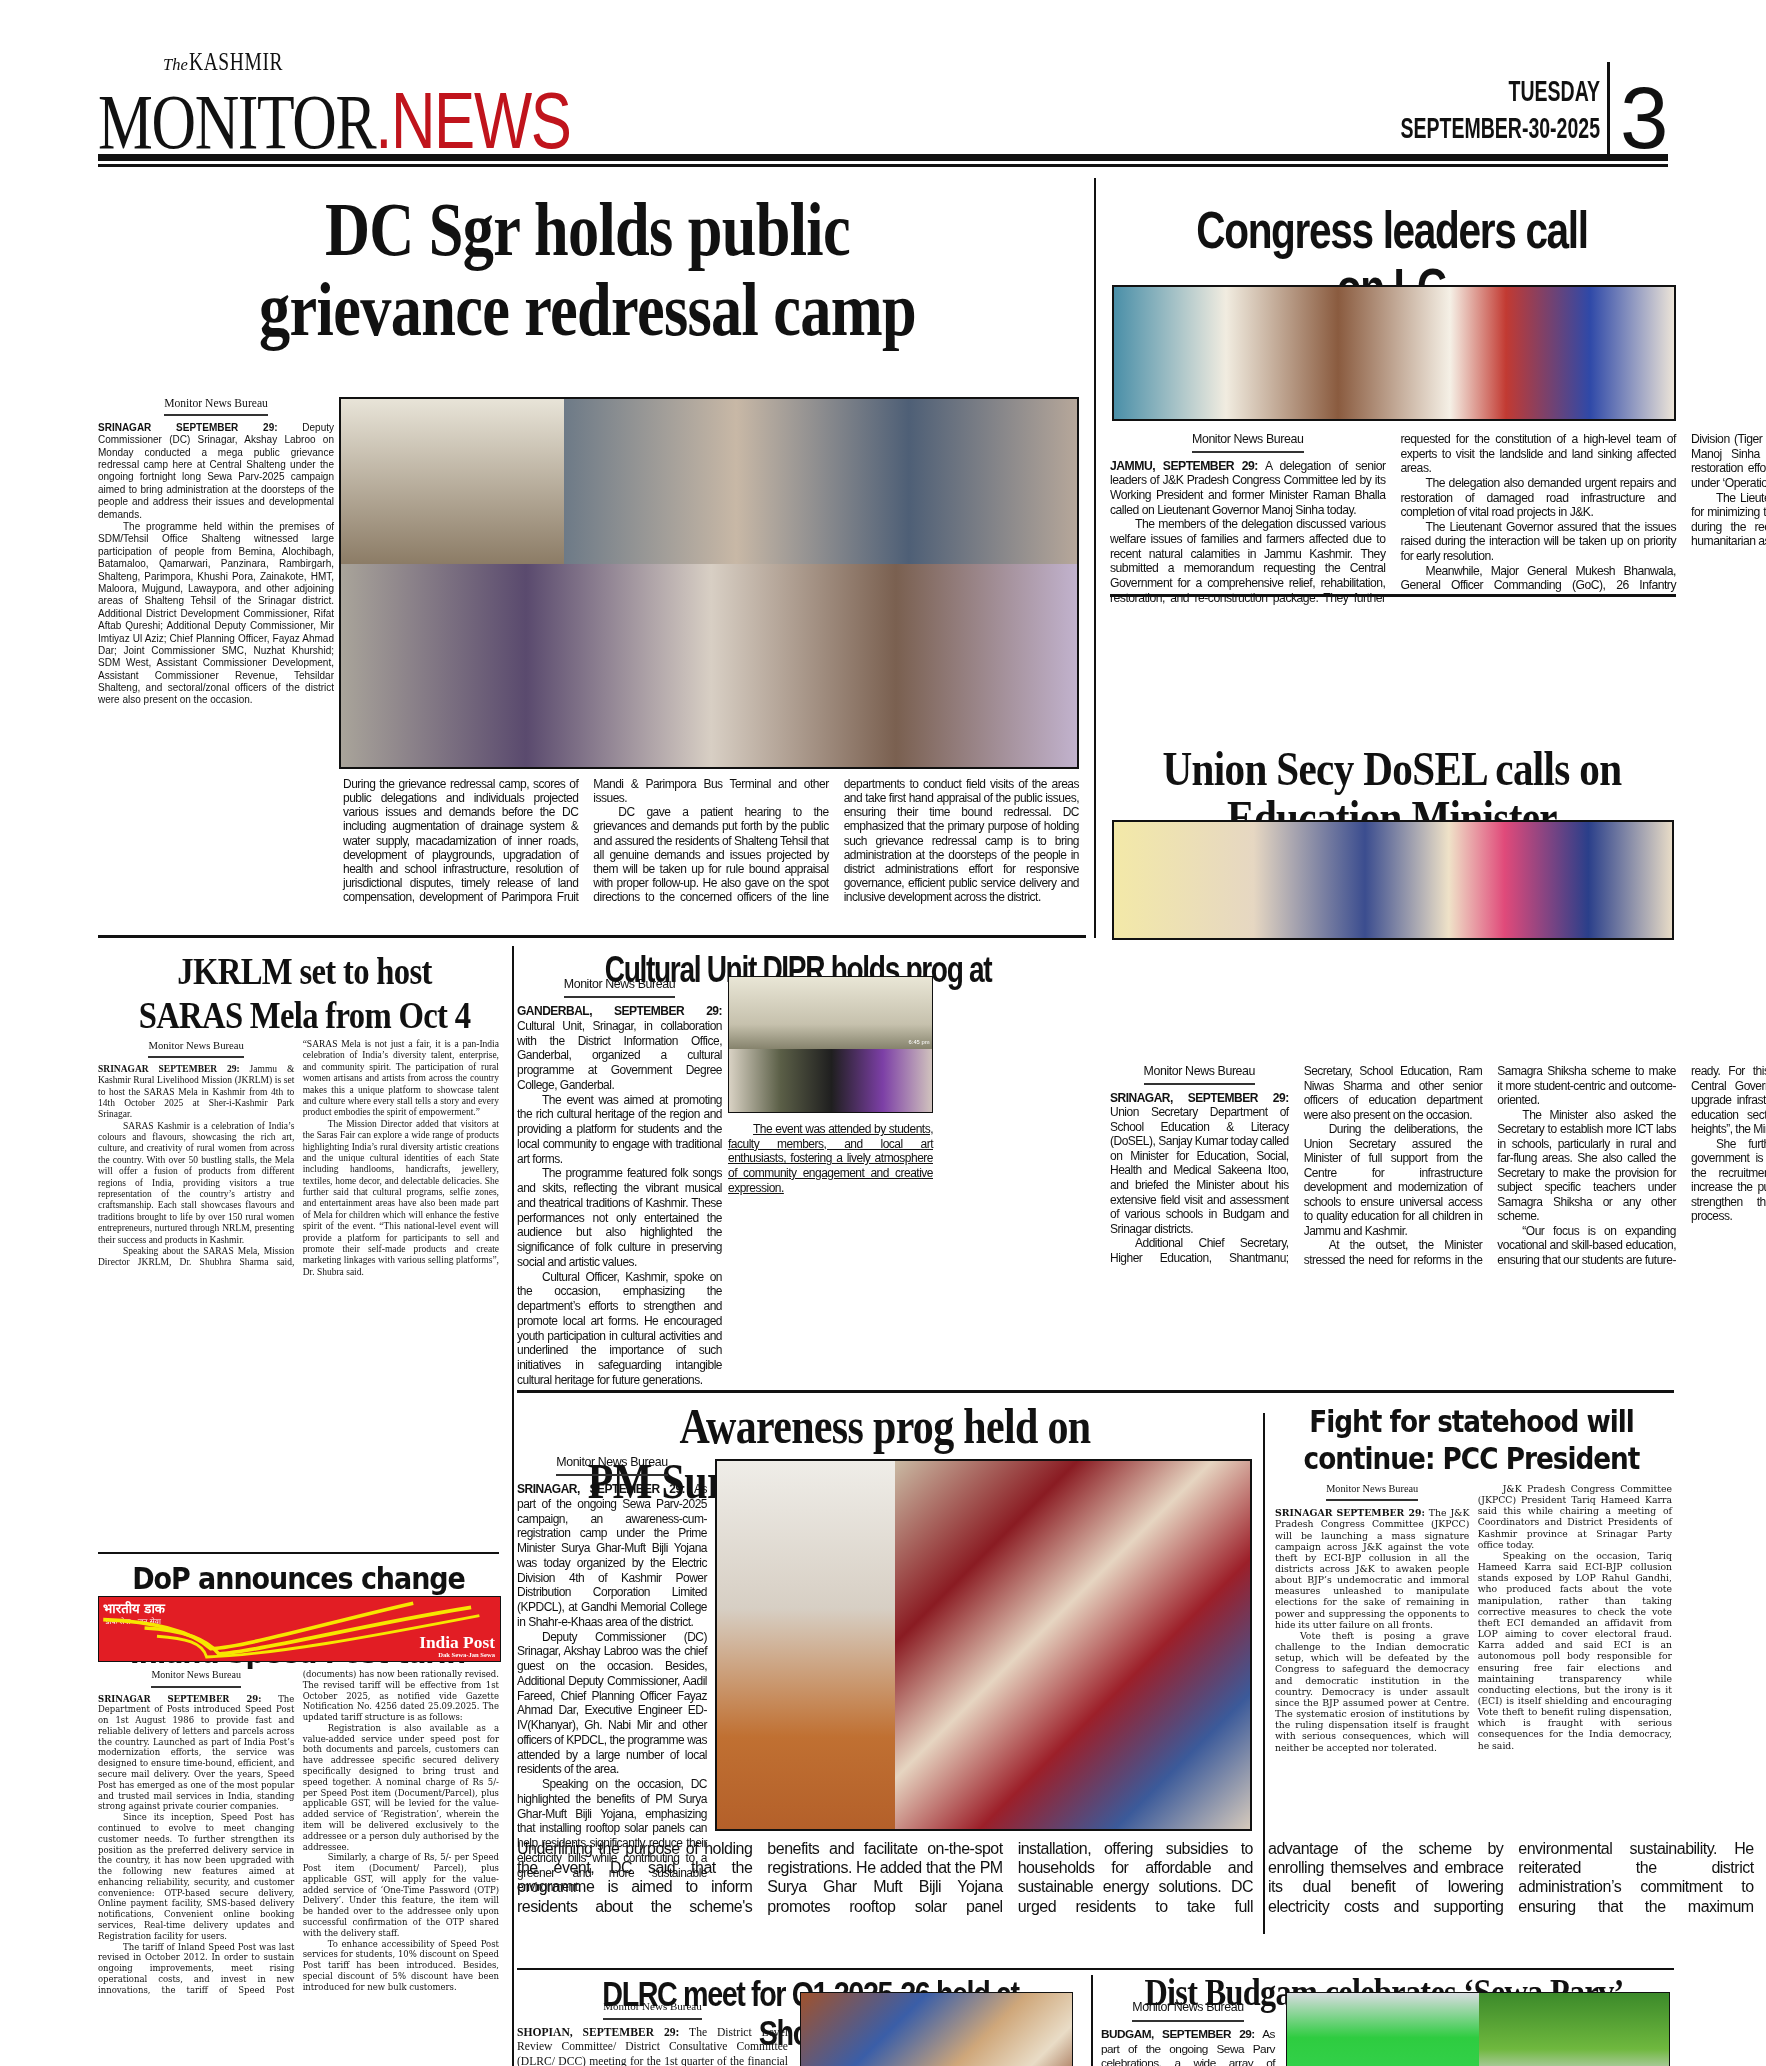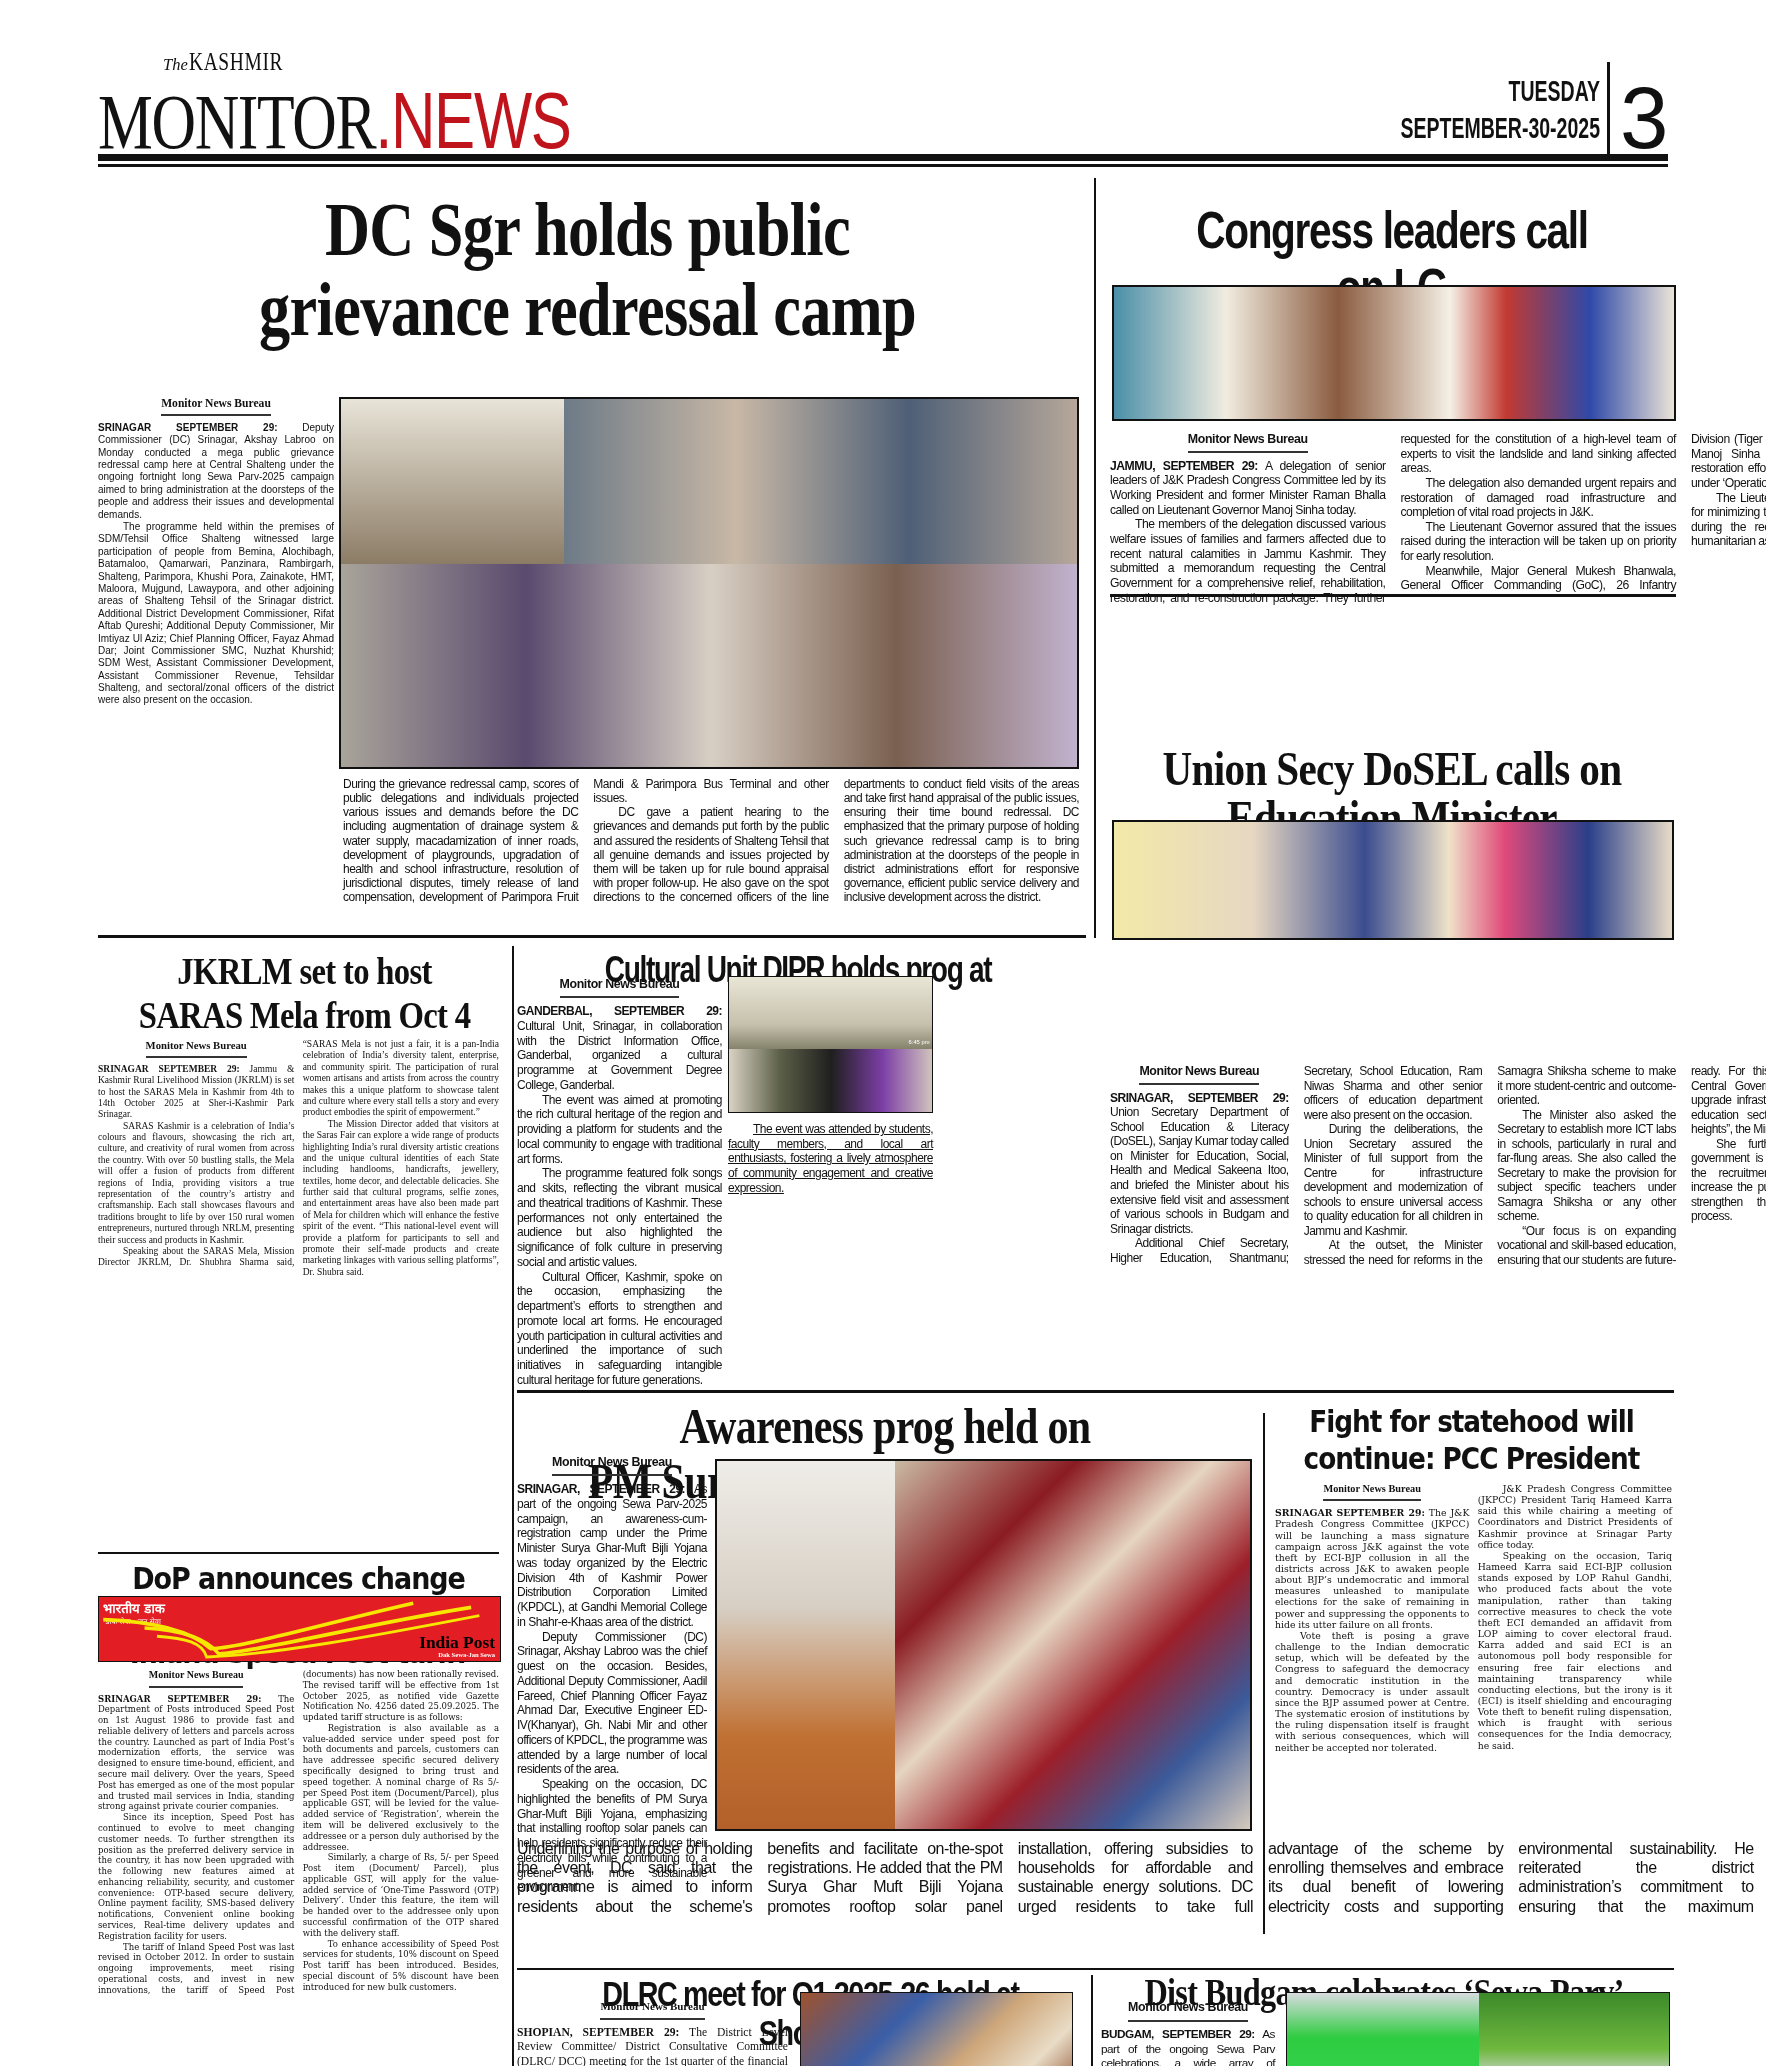--- a/index.html
+++ b/index.html
@@ -17,21 +17,21 @@
   .page-no { font-family: "Liberation Sans", sans-serif; font-size: 87px; line-height: 1; }
 
   .rule { background: #111; }
   .vrule { background: #111; width: 2.1px; }
 
   
   .hl-serif { font-family: "Liberation Serif", serif; font-weight: bold; text-align: center; letter-spacing: -0.8px; line-height: 1.05; }
   .hl-cond { font-family: "Liberation Sans", sans-serif; font-weight: bold; text-align: center; letter-spacing: -1.7px; line-height: 1.1; transform-origin: center; }
   .hl-sans { font-family: "DejaVu Sans", sans-serif; font-weight: bold; text-align: center; letter-spacing: -1.2px; line-height: 1.15; }
 
-  .byline { font-family: "Liberation Serif", serif; font-weight: bold; text-align: right; font-size: 12.4px; padding-bottom: 4.1px; border-bottom: 2.1px double #333; display: inline-block; }
+  .byline { font-family: "Liberation Serif", serif; font-weight: normal; text-align: right; font-size: 12.4px; padding-bottom: 4.1px; border-bottom: 2.1px double #333; display: inline-block; }
   .byline-wrap { text-align: center; margin-bottom: 5.8px; }
 
   .body-text { font-family: "Liberation Serif", serif; font-size: 12px; line-height: 1.24; text-align: justify; hyphens: auto; }
   .body-cond { font-family: "Liberation Sans Narrow", "Liberation Sans", sans-serif; font-size: 12px; line-height: 1.27; text-align: justify; letter-spacing: -0.5px; }
   .body-text p, .body-cond p { text-indent: 25px; }
   .body-text p.first, .body-cond p.first { text-indent: 0; }
   .dateline { font-weight: bold; }
   .cols-2 { column-count: 2; column-gap: 15px; }
   .cols-3 { column-count: 3; column-gap: 15px; }
 
@@ -194,21 +194,21 @@
     <div>Inland Speed Post tariff</div>
   </div>
   <div class="photo" style="left:98px; top:1596px; width:403px; height:66px; background:#e21d24; border-width:1.7px;">
     <div class="ph" style="left:4.1px; top:2.1px; color:#fff; font-family:'DejaVu Sans',sans-serif; font-weight:bold; font-size:13.2px;">भारतीय डाक</div>
     <div class="ph" style="left:6.6px; top:18.6px; color:#fff; font-family:'DejaVu Sans',sans-serif; font-size:7.4px;">डाक सेवा - जन सेवा</div>
     <svg class="ph" style="left:0; top:0;" width="397" height="62" viewBox="0 0 960 150">
       <path d="M10 55 C 150 60, 230 90, 270 125 C 360 120, 560 60, 760 15" stroke="#f7e600" stroke-width="9" fill="none"></path>
       <path d="M110 75 C 200 80, 260 100, 290 138 C 400 130, 620 70, 900 25" stroke="#f7e600" stroke-width="9" fill="none"></path>
       <path d="M140 95 C 210 100, 250 110, 260 145 C 420 140, 660 95, 920 45" stroke="#f7e600" stroke-width="7" fill="none"></path>
     </svg>
-    <div class="ph" style="right:5px; top:35px; color:#000000; font-family:'Liberation Serif',serif; font-weight:bold; font-size:17.4px;">India Post</div>
+    <div class="ph" style="right:5px; top:35px; color:#ffffff; font-family:'Liberation Serif',serif; font-weight:bold; font-size:17.4px;">India Post</div>
     <div class="ph" style="right:5px; top:54px; color:#fff; font-family:'Liberation Serif',serif; font-weight:bold; font-size:6.6px;">Dak Sewa-Jan Sewa</div>
   </div>
   <div class="abs body-text cols-2" style="left:98px; top:1669px; width:401px; height:694px; font-family:'DejaVu Serif',serif; font-size:8.5px; line-height:1.27; column-gap:8.3px;">
     <div class="byline-wrap"><span class="byline" style="font-size:10px;">Monitor News Bureau</span></div>
     <p class="first"><span class="dateline">SRINAGAR SEPTEMBER 29:</span><span> The Department of Posts introduced Speed Post on 1st August 1986 to provide fast and reliable delivery of letters and parcels across the country. Launched as part of India Post’s modernization efforts, the service was designed to ensure time-bound, efficient, and secure mail delivery. Over the years, Speed Post has emerged as one of the most popular and trusted mail services in India, standing strong against private courier companies.</span></p>
     <p>Since its inception, Speed Post has continued to evolve to meet changing customer needs. To further strengthen its position as the preferred delivery service in the country, it has now been upgraded with the following new features aimed at enhancing reliability, security, and customer convenience: OTP-based secure delivery, Online payment facility, SMS-based delivery notifications, Convenient online booking services, Real-time delivery updates and Registration facility for users.</p>
     <p>The tariff of Inland Speed Post was last revised in October 2012. In order to sustain ongoing improvements, meet rising operational costs, and invest in new innovations, the tariff of Speed Post (documents) has now been rationally revised. The revised tariff will be effective from 1st October 2025, as notified vide Gazette Notification No. 4256 dated 25.09.2025. The updated tariff structure is as follows:</p>
     <p>Registration is also available as a value-added service under speed post for both documents and parcels, customers can have addressee specific secured delivery specifically designed to bring trust and speed together. A nominal charge of  Rs 5/- per Speed Post item (Document/Parcel), plus applicable GST, will be levied for the value-added service of ‘Registration’, wherein the item will be delivered exclusively to the addressee or a person duly authorised by the addressee.</p>
     <p>Similarly, a charge of Rs, 5/- per Speed Post item (Document/ Parcel), plus applicable GST, will apply for the value-added service of ‘One-Time Password (OTP) Delivery’. Under this feature, the item will be handed over to the addressee only upon successful confirmation of the OTP shared with the delivery staff.</p>
     <p>To enhance accessibility of Speed Post services for students, 10% discount on Speed Post tariff has been introduced.  Besides, special discount of 5% discount have been introduced for new bulk customers.</p>

